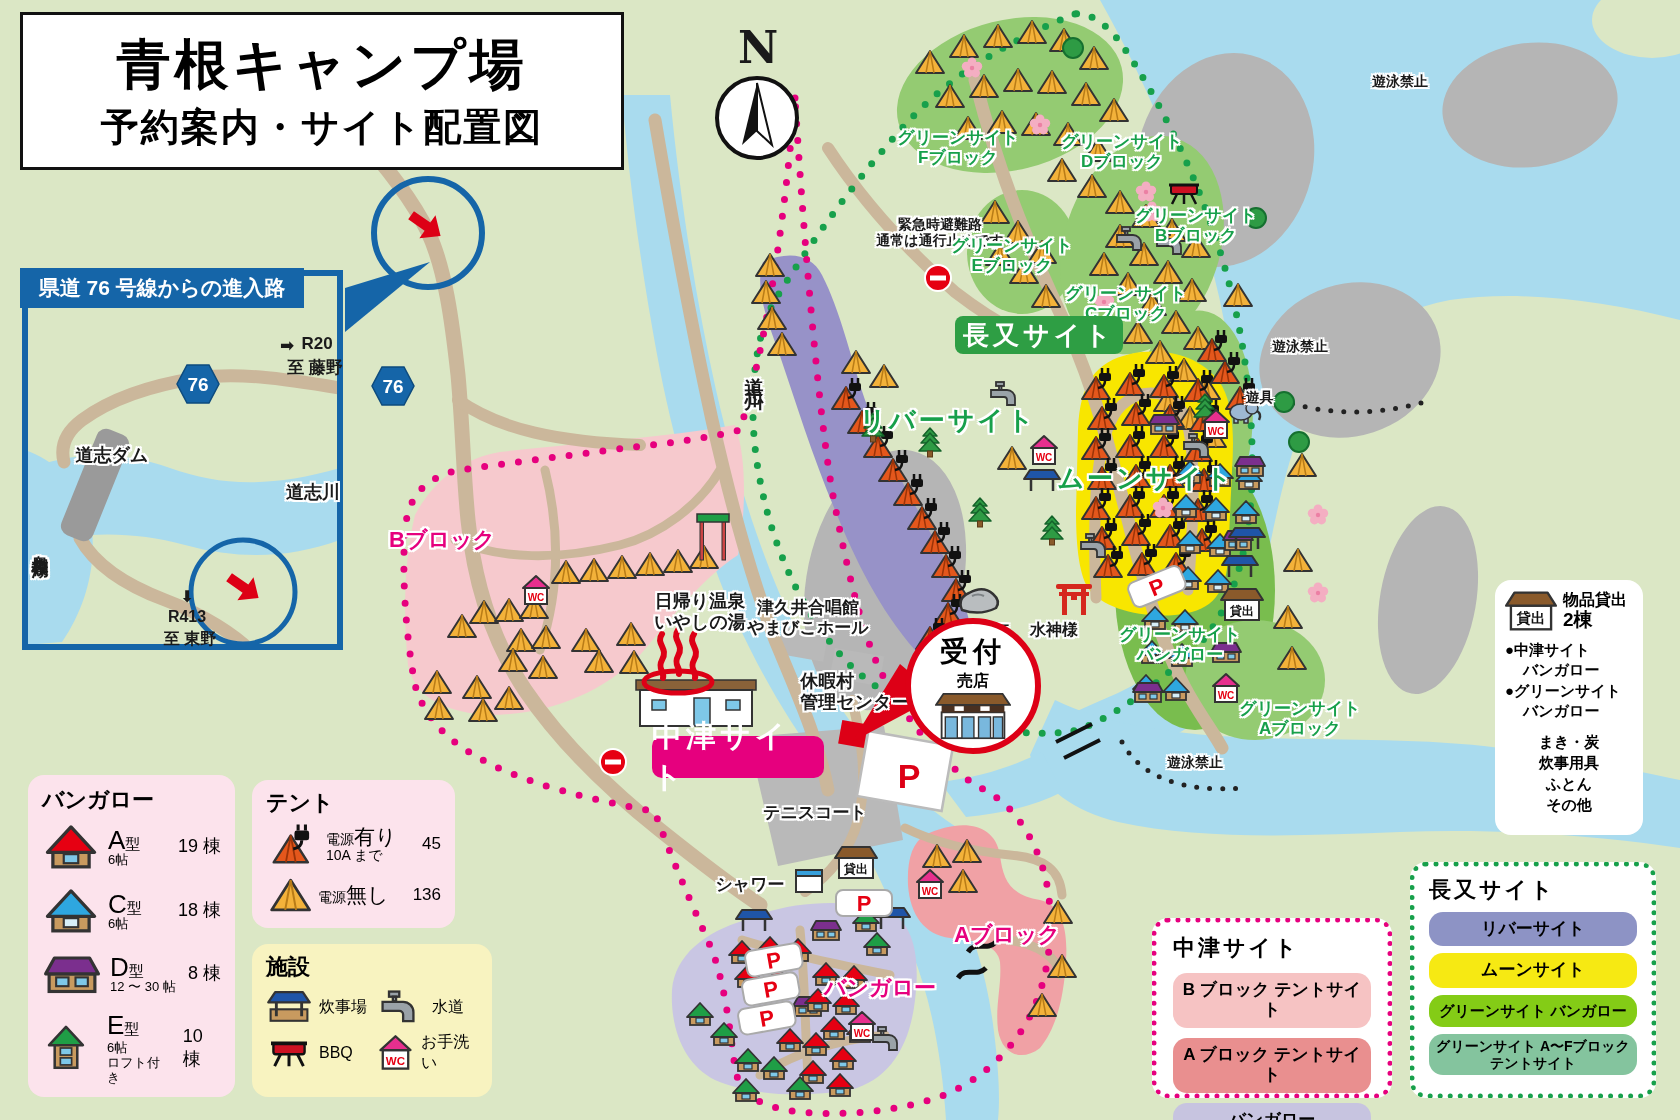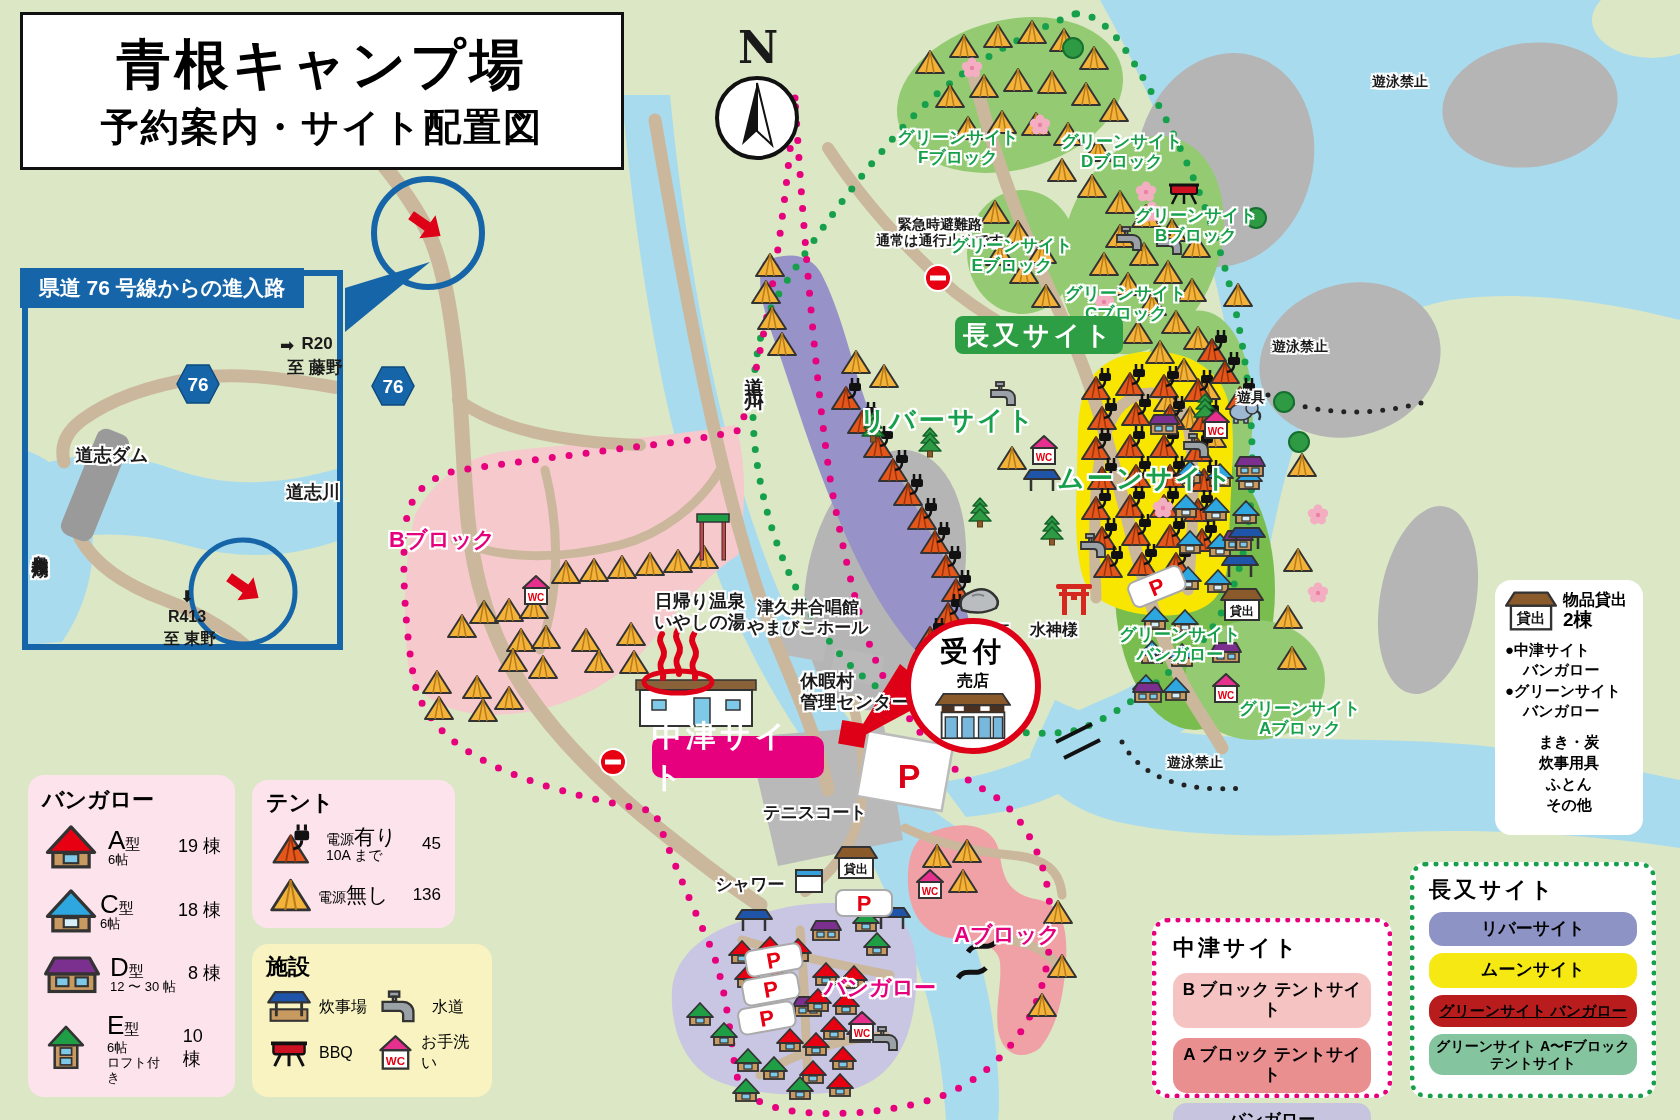--- a/index.html
+++ b/index.html
@@ -565,21 +565,21 @@
       <div>Aブロック</div>
 </div>
 <div class="lab ow ctr glabel" style="left:1180px;top:645px;">
   <div>グリーンサイト</div>
       <div>バンガロー</div>
 </div>
 
 <div class="badge" style="left:955px;top:316px;width:168px;height:38px;background:#2e9e44;font-size:26px;">長又サイト</div>
 <div class="lab ow gbig" style="left:948px;top:420px;">リバーサイト</div>
 <div class="lab ow gbig" style="left:1146px;top:478px;">ムーンサイト</div>
-<div class="lab ow small" style="left:1251px;top:398px;">遊具</div>
+<div class="lab ow small" style="left:1251px;top:398px;padding-left:17px;">遊具</div>
 <div class="lab ow" style="left:1054px;top:630px;font-size:16px;">水神様</div>
 <div class="lab ow" style="left:985px;top:632px;font-size:16px;">猿顔石</div>
 <div class="lab ow vtext" style="left:754px;top:372px;font-size:19px;">道志川</div>
 
 <div class="lab ow ctr" style="left:808px;top:618px;font-size:17px;">
   <div>津久井合唱館</div>
       <div>やまびこホール</div>
 </div>
 <div class="lab ow ctr" style="left:700px;top:612px;font-size:18px;">
   <div>日帰り温泉</div>
@@ -619,21 +619,21 @@
   <div class="lrow" style="margin-top:8px;gap:8px;">
     <svg width="58" height="46" viewBox="-1 -1 32 25">
           <use href="#bgRed"></use>
         </svg>
     <div style="line-height:1;">
       <span style="font-size:26px;">A</span><span style="font-size:15px;">型</span>
       <div style="font-size:13px;">6帖</div>
     </div>
     <div style="margin-left:auto;font-size:18px;">19 棟</div>
   </div>
-  <div class="lrow" style="margin-top:18px;gap:0;">
+  <div class="lrow" style="margin-top:18px;gap:8px;">
     <svg width="58" height="46" viewBox="-1 -1 32 25">
           <use href="#bgBlue"></use>
         </svg>
     <div style="line-height:1;">
       <span style="font-size:26px;">C</span><span style="font-size:15px;">型</span>
       <div style="font-size:13px;">6帖</div>
     </div>
     <div style="margin-left:auto;font-size:18px;">18 棟</div>
   </div>
   <div class="lrow" style="margin-top:18px;gap:8px;">
@@ -741,20 +741,20 @@
   <div class="ltitle" style="letter-spacing:3px;">中津サイト</div>
   <div class="legrow" style="background: rgb(246, 195, 195);">B ブロック テントサイト</div>
   <div class="legrow" style="background: rgb(233, 143, 143);">A ブロック テントサイト</div>
   <div class="legrow" style="background: rgb(199, 196, 224);">バンガロー</div>
 </div>
 
 <div class="lbox dotted-green" style="left:1410px;top:862px;width:246px;height:236px;background:#fff;padding:8px 14px;box-sizing:border-box;">
   <div class="ltitle" style="letter-spacing:3px;">長又サイト</div>
   <div class="legrow" style="margin-top: 7px; background: rgb(141, 147, 197);">リバーサイト</div>
   <div class="legrow" style="margin-top: 7px; background: rgb(246, 233, 19);">ムーンサイト</div>
-  <div class="legrow" style="margin-top: 7px; font-size: 15px; background: #b91c1c; text-decoration: underline;">グリーンサイト バンガロー</div>
+  <div class="legrow" style="margin-top: 7px; font-size: 15px; background: #84cc16;">グリーンサイト バンガロー</div>
   <div class="legrow" style="margin-top: 7px; font-size: 14px; padding: 4px; background: rgb(132, 196, 158);">
     <div>グリーンサイト A〜Fブロック</div>
     <div>テントサイト</div>
   </div>
 </div>
 
 </div>
 
 </body></html>

